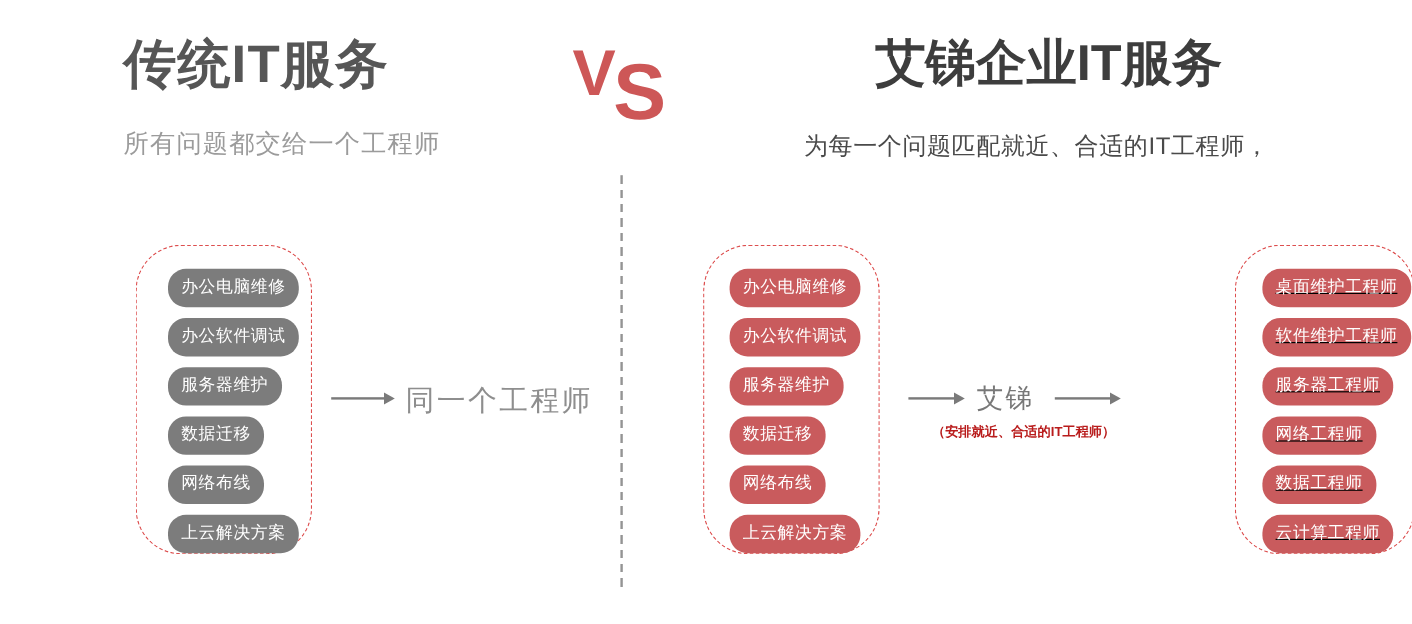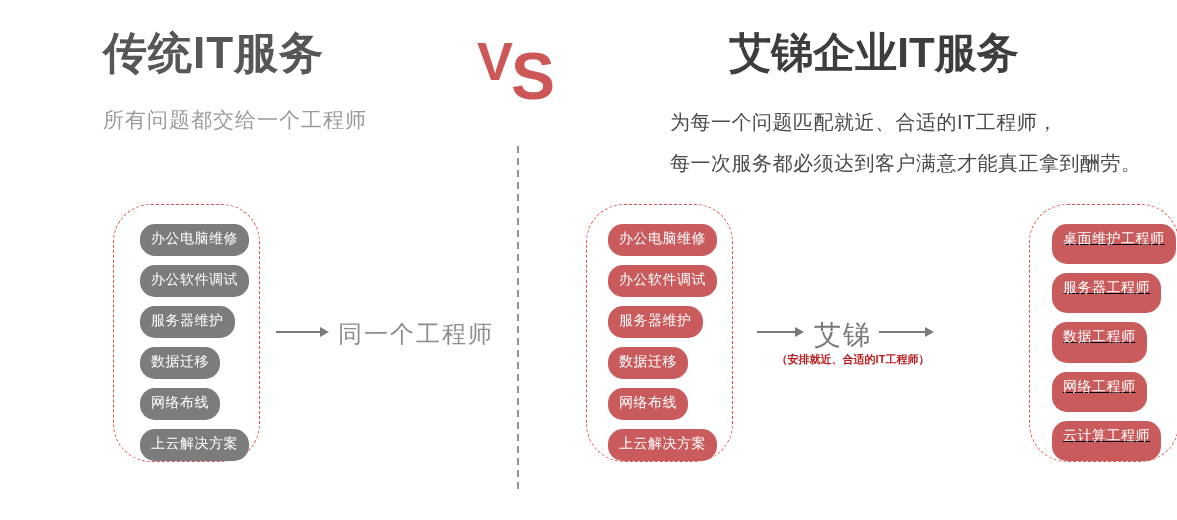--- a/index.html
+++ b/index.html
@@ -83,21 +83,21 @@
   .arrow-2 { left: 757px; top: 331px; width: 38px; }
   .arrow-3 { left: 879px; top: 331px; width: 46px; }
 
   
   .result-label {
     position: absolute; left: 338px; top: 318px;
     font-size: 24px; color: #8e8e8e; letter-spacing: 2px; white-space: nowrap; text-align: center;
   }
   .broker-label {
     position: absolute; left: 814px; top: 317px;
-    font-size: 27px; color: #787878; letter-spacing: 2px; white-space: nowrap;
+    font-size: 22px; color: #787878; letter-spacing: 2px; white-space: nowrap;
   }
   .broker-note {
     position: absolute; left: 753px; top: 352px; width: 200px;
     text-align: center; font-size: 11px; color: #b91c1c;
     font-weight: 700; white-space: nowrap;
   }
 </style>
 </head>
 <body>
 
@@ -108,21 +108,20 @@
   <div class="vs">
     <span class="vs-v">V</span><span class="vs-s">S</span>
   </div>
 
   <div class="title-right">艾锑企业IT服务</div>
 
   <div class="subtitle-left">所有问题都交给一个工程师</div>
 
   <div class="subtitle-right">
     <div>为每一个问题匹配就近、合适的IT工程师，</div>
-    <div>每一次服务都必须达到客户满意才能真正拿到酬劳。</div>
   </div>
 
   <div class="divider"></div>
 
   <div class="group-box box-traditional">
     <div class="pill pill-gray">办公电脑维修</div>
     <div class="pill pill-gray">办公软件调试</div>
     <div class="pill pill-gray">服务器维护</div>
     <div class="pill pill-gray">数据迁移</div>
     <div class="pill pill-gray">网络布线</div>
@@ -141,19 +140,20 @@
     <div class="pill pill-red">上云解决方案</div>
   </div>
 
   <div class="arrow arrow-2"></div>
   <div class="broker-label">艾锑</div>
   <div class="arrow arrow-3"></div>
   <div class="broker-note">（安排就近、合适的IT工程师）</div>
 
   <div class="group-box box-engineers">
     <div class="pill pill-red">桌面维护工程师</div>
+    <div class="pill pill-red">软件维护工程师</div>
     <div class="pill pill-red">服务器工程师</div>
+    <div class="pill pill-red">网络工程师</div>
     <div class="pill pill-red">数据工程师</div>
-    <div class="pill pill-red">网络工程师</div>
     <div class="pill pill-red">云计算工程师</div>
   </div>
 
 </div>
 
 </body></html>

